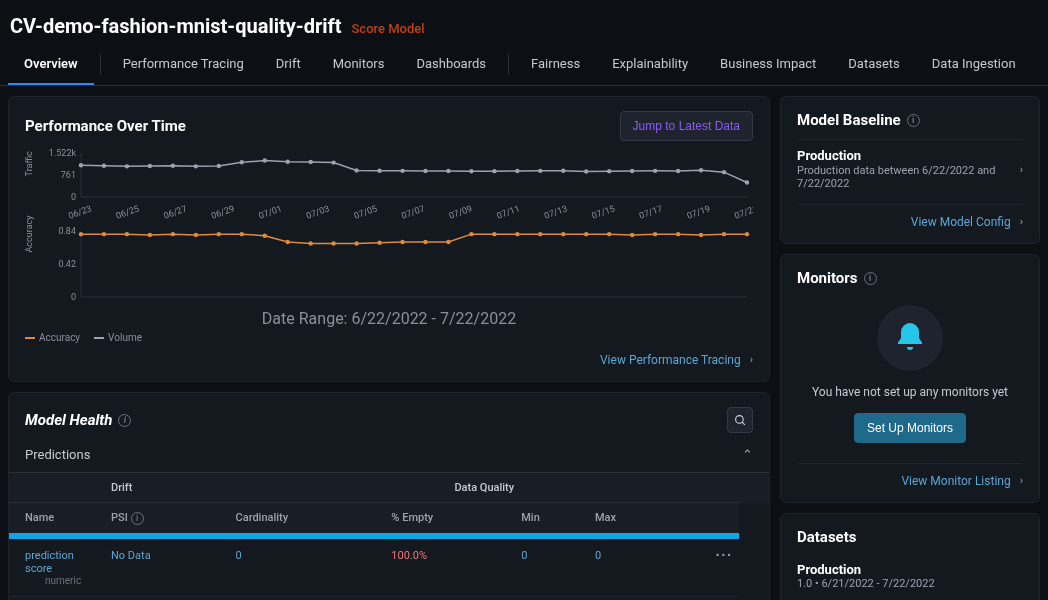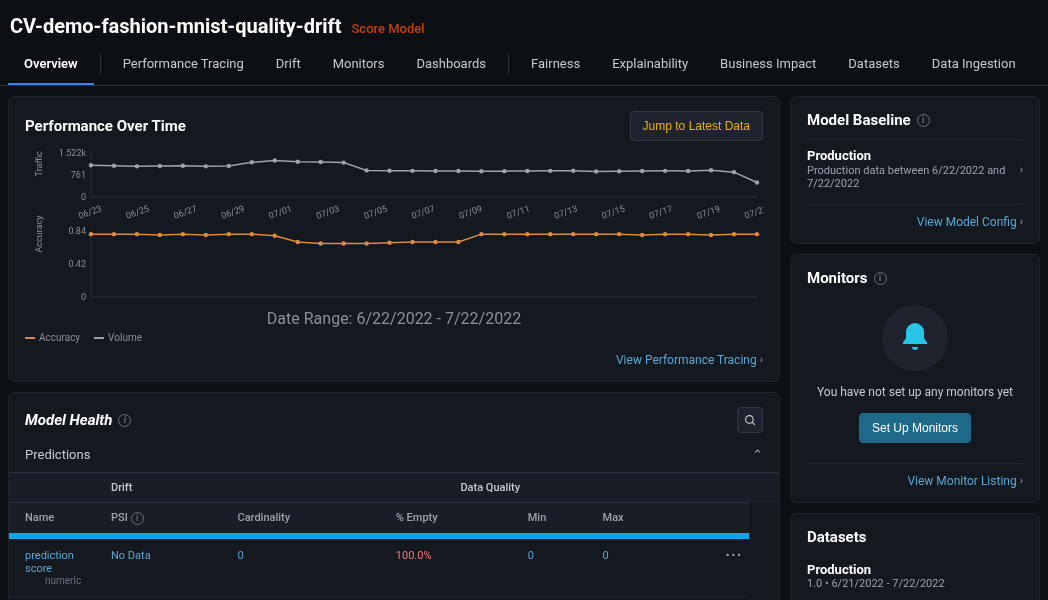--- a/index.html
+++ b/index.html
@@ -19,34 +19,34 @@
 .tab { padding: 12px 16px; font-size: 13px; color: #c7c9d1; cursor: pointer; border-bottom: 2px solid transparent; }
 .tab.active { border-bottom-color: #3b82f6; color: #fff; font-weight: 600; }
 .tab-sep { width: 1px; background: #2a2f3a; margin: 10px 6px; }
 .tab.right { margin-left: auto; }
 .content { display: flex; gap: 10px; padding: 10px 8px; }
 .left-col { flex: 0 0 754px; display: flex; flex-direction: column; gap: 10px; }
 .right-col { flex: 1; display: flex; flex-direction: column; gap: 10px; }
 .panel { background: #14181f; border: 1px solid #1e232d; border-radius: 6px; padding: 14px 16px; }
 .panel-title { font-size: 15px; font-weight: 700; color: #fff; display: flex; align-items: center; gap: 6px; }
 .panel-head { display: flex; justify-content: space-between; align-items: center; margin-bottom: 8px; }
-.btn { background: #1e232d; border: 1px solid #333a47; color: #eab308; padding: 7px 12px; border-radius: 4px; font-size: 12px; cursor: pointer; }
+.btn { background: #1e232d; border: 1px solid #333a47; color: #8b5cf6; padding: 7px 12px; border-radius: 4px; font-size: 12px; cursor: pointer; }
 .btn.primary { background: #1f6a8b; border-color: #1f6a8b; color: #fff; }
 .btn-icon { background: #1e232d; border: 1px solid #333a47; width: 26px; height: 26px; border-radius: 4px; display: flex; align-items: center; justify-content: center; cursor: pointer; color: #d1d5db; }
 .info-icon { width: 13px; height: 13px; border: 1px solid #6b7280; border-radius: 50%; display: inline-flex; align-items: center; justify-content: center; font-size: 9px; color: #6b7280; }
-.chart { position: relative; margin-left: 28px; }
+.chart { position: relative; margin-left: 18px; }
 .chart svg { display: block; }
 .chart-axis-label { position: absolute; left: -14px; top: 50%; transform: rotate(-90deg) translateX(50%); transform-origin: left center; font-size: 9px; color: #8b8f99; }
 .tick-label { font-size: 9px; fill: #8b8f99; }
 .date-range { text-align: center; font-size: 16px; color: #8b8f99; margin-top: 4px; }
 .legend { display: flex; gap: 14px; font-size: 10px; color: #8b8f99; margin-top: 4px; }
 .legend-item { display: flex; align-items: center; gap: 4px; }
 .legend-swatch { width: 10px; height: 2px; }
 .link-row { display: flex; justify-content: flex-end; margin-top: 10px; }
-.link { color: #5aa7d6; font-size: 12px; cursor: pointer; display: flex; gap: 3px; }
+.link { color: #5aa7d6; font-size: 12px; cursor: pointer; display: flex; gap: 9px; }
 .baseline-row { padding: 8px 0; border-top: 1px solid #1e232d; margin-top: 10px; display: flex; justify-content: space-between; align-items: center; }
 .baseline-row:first-of-type { border-top: none; margin-top: 6px; }
 .baseline-title { font-size: 13px; font-weight: 700; color: #fff; }
 .baseline-sub { font-size: 11px; color: #9ca3af; margin-top: 1px; }
 .chev { color: #9ca3af; font-size: 11px; }
 .monitors-empty { text-align: center; padding: 18px 0 12px; }
 .bell-circle { width: 66px; height: 66px; border-radius: 50%; background: #1e232d; margin: 0 auto 14px; display: flex; align-items: center; justify-content: center; }
 .monitors-empty p { font-size: 12px; color: #c7c9d1; margin-bottom: 14px; }
 .section-sub { font-size: 13px; color: #c7c9d1; padding: 10px 0 6px; display: flex; justify-content: space-between; align-items: center; }
 .table { width: 100%; border-collapse: collapse; font-size: 11px; }

